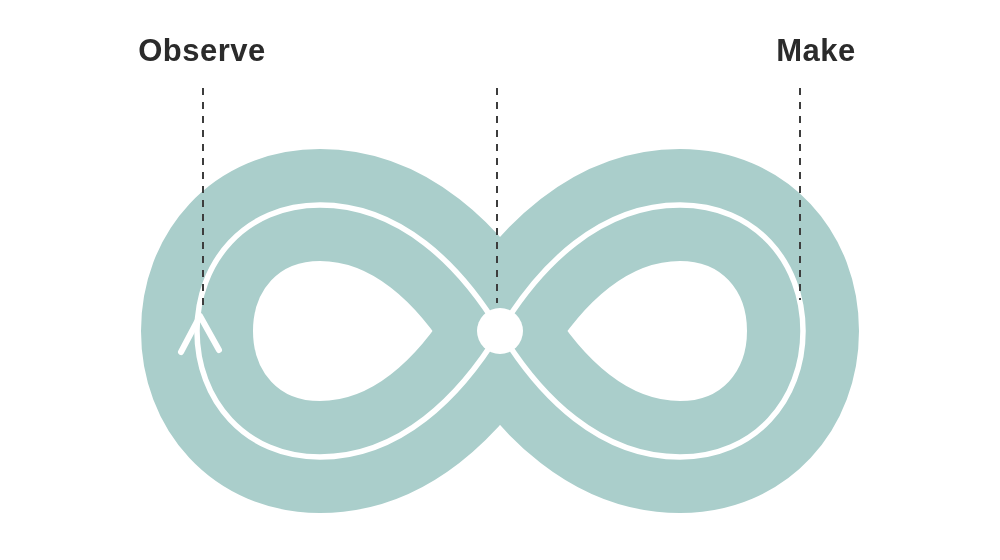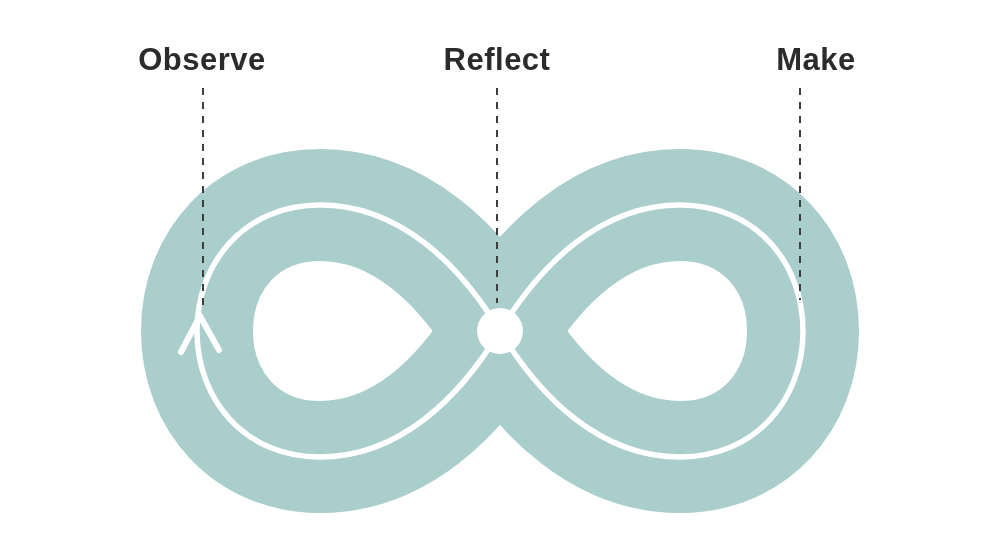--- a/index.html
+++ b/index.html
@@ -14,21 +14,21 @@
     background: #ffffff;
     overflow: hidden;
     font-family: "Liberation Sans", sans-serif;
   }
   .diagram-svg {
     position: absolute;
     inset: 0;
   }
   .stage-label {
     position: absolute;
-    top: 42px;
+    top: 33px;
     transform: translateX(-50%);
     font-size: 31px;
     font-weight: 700;
     color: #2b2b2b;
     letter-spacing: 0.5px;
     white-space: nowrap;
   }
   .label-observe { left: 202px; }
   .label-reflect { left: 497px; }
   .label-make    { left: 800px; margin-left: 16px; }
@@ -66,17 +66,16 @@
 
     <line x1="203" y1="88" x2="203" y2="308" stroke-width="2" stroke-dasharray="7 7" stroke="#3d3d3d"></line>
 
     <line x1="497" y1="88" x2="497" y2="303" stroke-width="2" stroke-dasharray="7 7" stroke="#3d3d3d"></line>
 
     <line x1="800" y1="88" x2="800" y2="300" stroke-width="2" stroke-dasharray="7 7" stroke="#3d3d3d"></line>
   </svg>
 
   <span class="stage-label label-observe">Observe</span>
 
-  <span class="stage-label label-reflect">Reflect</span>
 
   <span class="stage-label label-make">Make</span>
 
 </div>
 
 </body></html>

